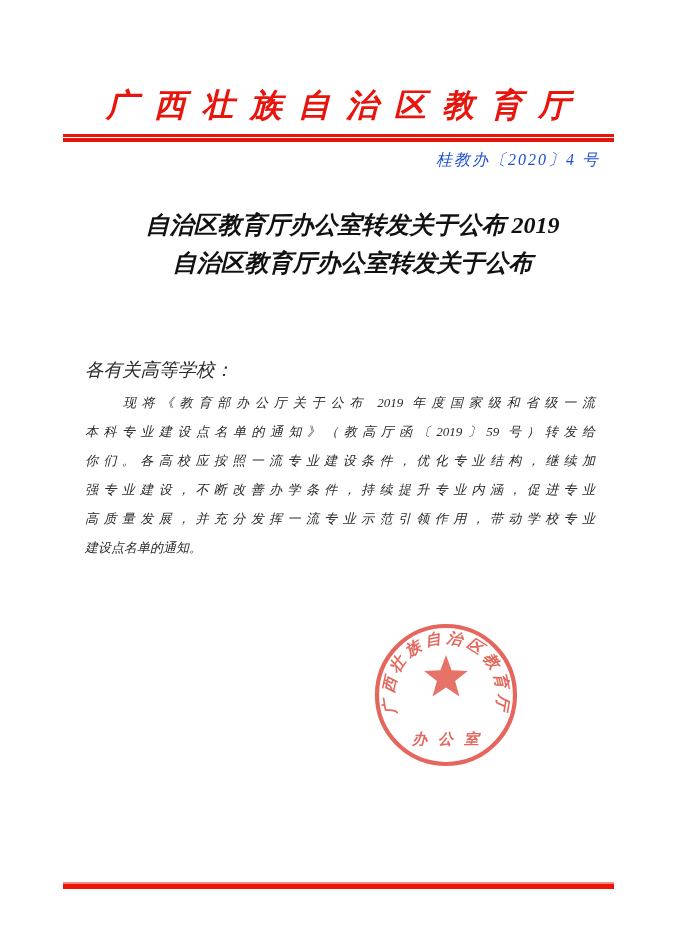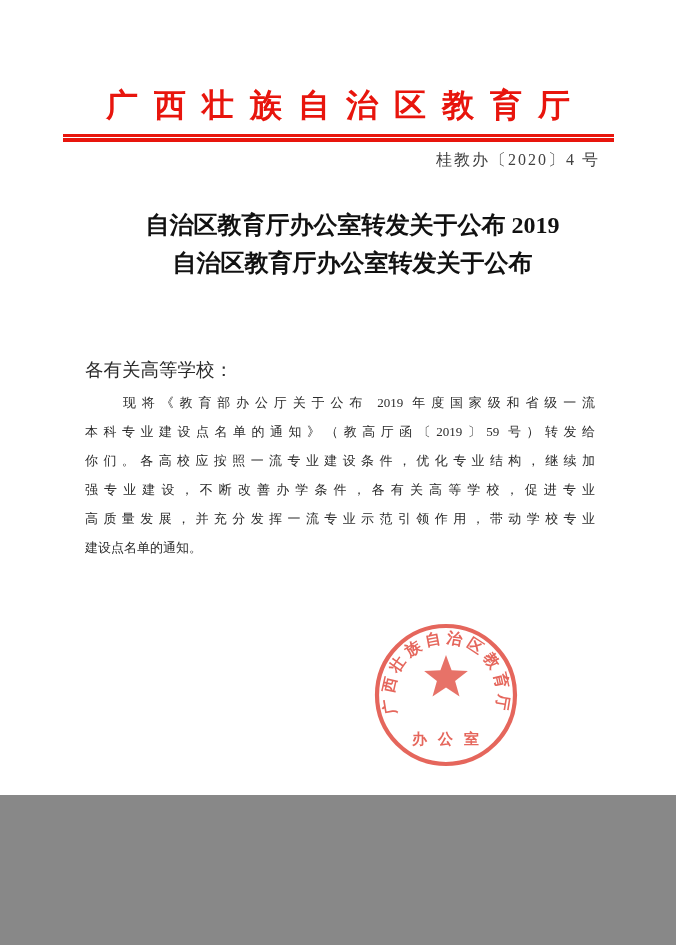--- a/index.html
+++ b/index.html
@@ -7,25 +7,26 @@
     --seal-red: #e0473a;
     --ink: #2b2b2b;
     --title-ink: #111111;
   }
   * { margin: 0; padding: 0; box-sizing: border-box; }
   html, body { background: #888; }
   body { display: flex; justify-content: center; }
   .page {
     position: relative;
     width: 676px;
-    height: 795px;
+    height: 945px;
     background: #ffffff;
     overflow: hidden;
     font-family: "Liberation Serif", "DejaVu Serif", serif;
     color: var(--ink);
+    font-style: italic;
   }
 
   
   .org-header {
     position: absolute;
     top: 84px; left: 0; right: 0;
     text-align: center;
     font-size: 32px;
     font-weight: bold;
     color: var(--brand-red);
@@ -38,21 +39,21 @@
     position: absolute;
     left: 63px; top: 134px; width: 551px;
   }
   .rule-top .r1 { height: 2.5px; background: var(--brand-red); margin-bottom: 1.5px; }
   .rule-top .r2 { height: 3.5px; background: var(--brand-red); }
 
   .doc-number {
     position: absolute;
     top: 150px; right: 76px;
     font-size: 16px;
-    color: #404040;
+    color: #1d4ed8;
     letter-spacing: 2px;
     white-space: nowrap;
     margin-left: 18px;
   }
 
   
   .notice-title {
     position: absolute;
     top: 206px; left: 0; right: 0;
     text-align: center;
@@ -137,21 +138,21 @@
     <div class="t-line">自治区教育厅办公室转发关于公布 2019</div>
     <div class="t-line">自治区教育厅办公室转发关于公布</div>
   </div>
 
   <div class="salutation">各有关高等学校：</div>
 
   <div class="body-block">
     <div class="b-line first">现将《教育部办公厅关于公布 2019 年度国家级和省级一流</div>
     <div class="b-line">本科专业建设点名单的通知》（教高厅函〔2019〕59 号）转发给</div>
     <div class="b-line">你们。各高校应按照一流专业建设条件，优化专业结构，继续加</div>
-    <div class="b-line">强专业建设，不断改善办学条件，各有关高等学校，促进专业</div>
+    <div class="b-line">强专业建设，不断改善办学条件，持续提升专业内涵，促进专业</div>
     <div class="b-line">高质量发展，并充分发挥一流专业示范引领作用，带动学校专业</div>
     <div class="b-line last">建设点名单的通知。</div>
   </div>
 
 
   <svg class="seal" viewBox="0 0 150 150" aria-hidden="true">
     <defs>
       <path id="sealArc" d="M 26.1 92.8 A 52 52 0 1 1 123.9 92.8" fill="none"></path>
     </defs>
     <circle class="ring" cx="75" cy="75" r="69"></circle>

